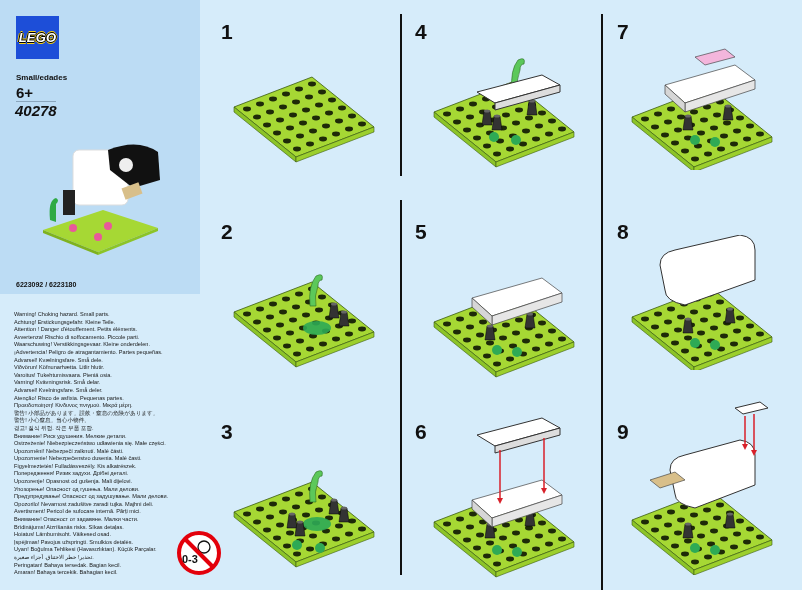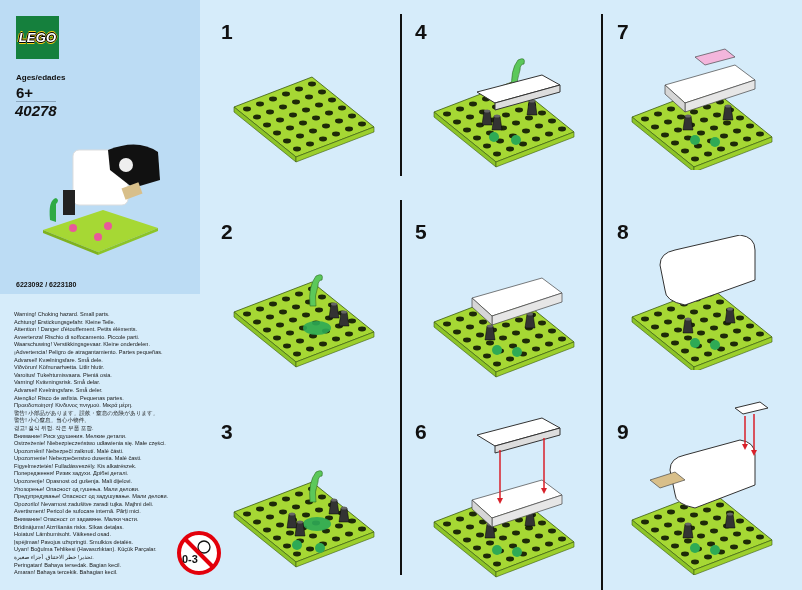--- a/index.html
+++ b/index.html
@@ -1,18 +1,18 @@
 <!DOCTYPE html>
 <html><head>
 <meta charset="utf-8">
 <style>
   html,body{margin:0;padding:0;}
   body{width:802px;height:590px;background:#d6ecfa;position:relative;overflow:hidden;font-family:"Liberation Sans",sans-serif;color:#111;}
   .sidebar-top{position:absolute;left:0;top:0;width:200px;height:294px;background:#bcdcf4;}
-  .logo{position:absolute;left:16px;top:16px;width:43px;height:43px;background:#15803d;display:flex;align-items:center;justify-content:center;}
+  .logo{position:absolute;left:16px;top:16px;width:43px;height:43px;background:#1d4ed8;display:flex;align-items:center;justify-content:center;}
   .logo span{font-family:"Liberation Sans",sans-serif;font-weight:bold;font-style:italic;font-size:13px;color:#fff;letter-spacing:0.2px;
     text-shadow:1px 0 0 #000,-1px 0 0 #000,0 1px 0 #000,0 -1px 0 #000,1.6px 0 0 #f7d117,-1.6px 0 0 #f7d117,0 1.6px 0 #f7d117,0 -1.6px 0 #f7d117;}
   .ages-label{position:absolute;left:16px;top:73px;font-size:8px;font-weight:bold;}
   .age{position:absolute;left:16px;top:84px;font-size:15px;font-weight:bold;}
   .age-rule{position:absolute;left:16px;top:101px;width:40px;height:1px;background:#8aa6bd;}
   .setnum{position:absolute;left:15px;top:102px;font-size:15px;font-weight:bold;font-style:italic;}
   .codes{position:absolute;left:16px;top:281px;font-size:7px;font-weight:bold;}
   .warnings{position:absolute;left:14px;top:311px;width:185px;font-size:5.6px;line-height:7.6px;color:#1a1a1a;}
   .warnings div{white-space:nowrap;overflow:hidden;}
   .vline{position:absolute;width:2px;background:#111;}
@@ -21,21 +21,21 @@
   .choke{position:absolute;left:176px;top:530px;width:46px;height:46px;}
   .model{position:absolute;left:38px;top:140px;width:140px;height:115px;}
 </style>
 </head>
 <body>
 
 <div class="sidebar-top"></div>
 <div class="logo">
     <span>LEGO</span>
   </div>
-<div class="ages-label">Ages/edades</div>
+<div class="ages-label">Small/edades</div>
 <div class="age">6+</div>
 <div class="age-rule"></div>
 <div class="setnum">40278</div>
 
 <svg class="model" viewBox="0 0 140 115">
   <polygon points="5,90 65,70 120,88 60,112" fill="#a6d834"></polygon>
   <polygon points="5,90 60,112 60,115 5,93" fill="#7fb21f"></polygon>
   <polygon points="60,112 120,88 120,91 60,115" fill="#8cc428"></polygon>
   <rect x="35" y="10" width="55" height="55" rx="6" fill="#ffffff" stroke="#ddd"></rect>
   <rect x="25" y="50" width="12" height="25" fill="#222"></rect>

